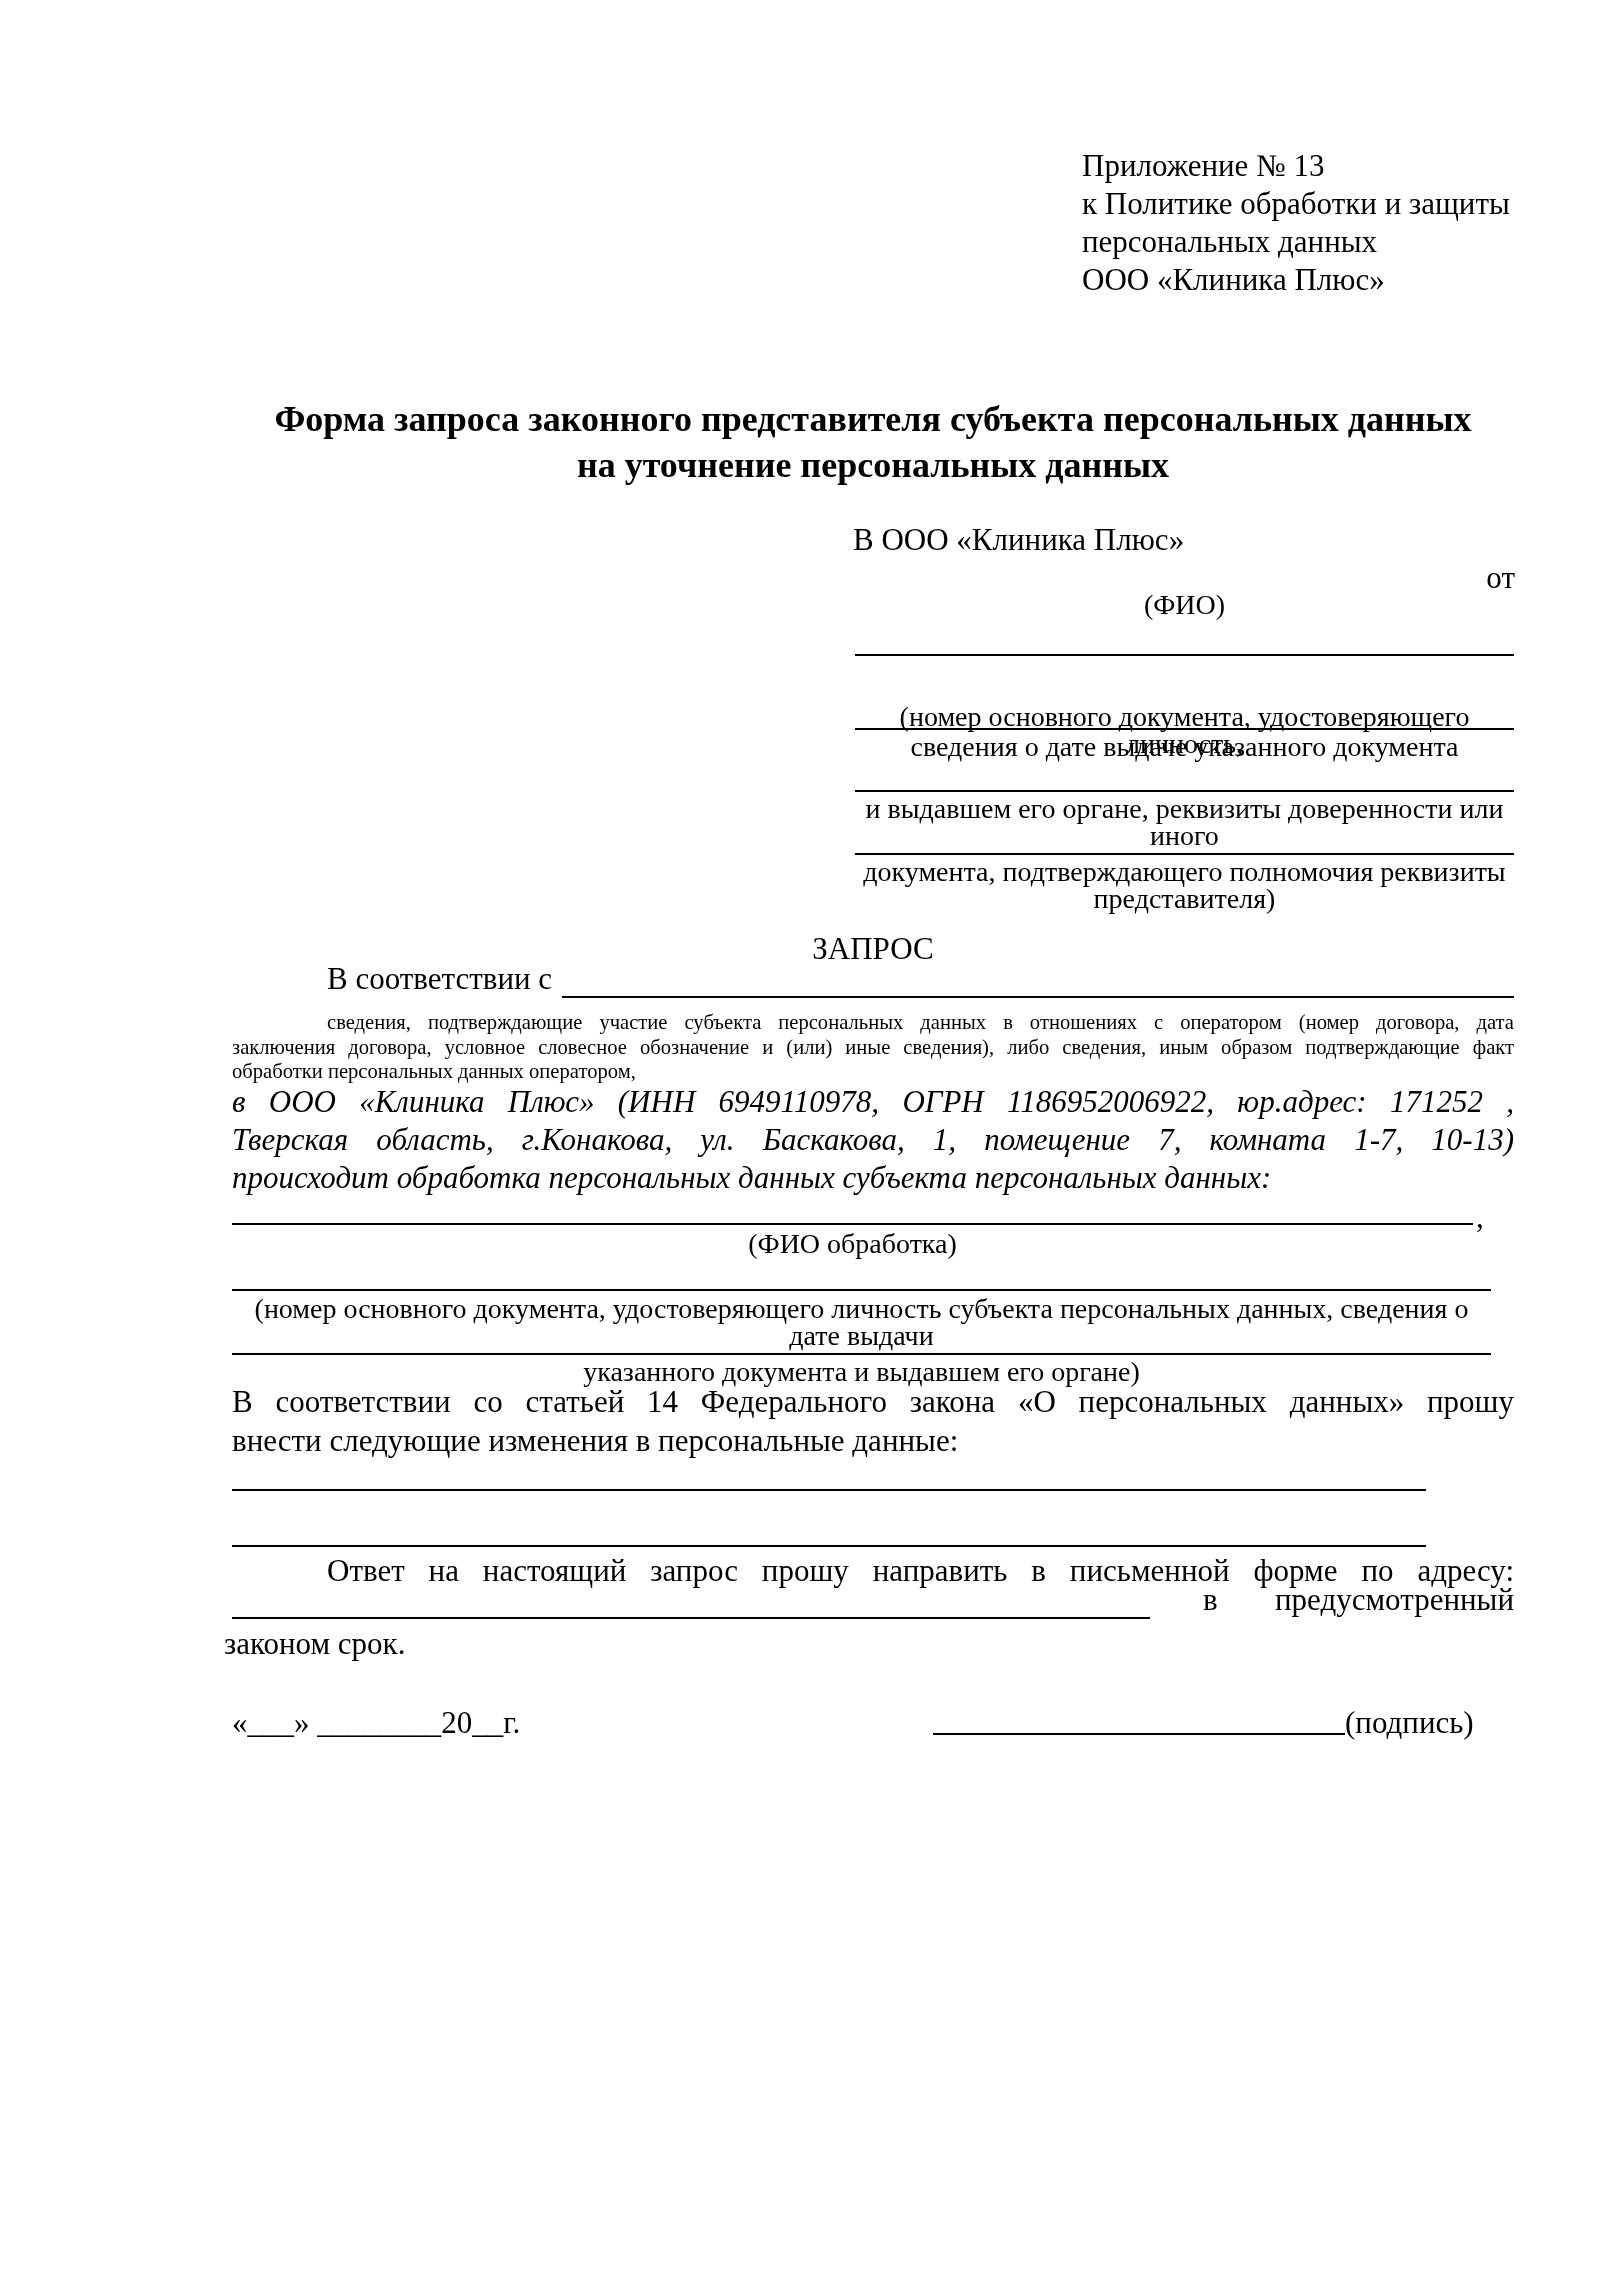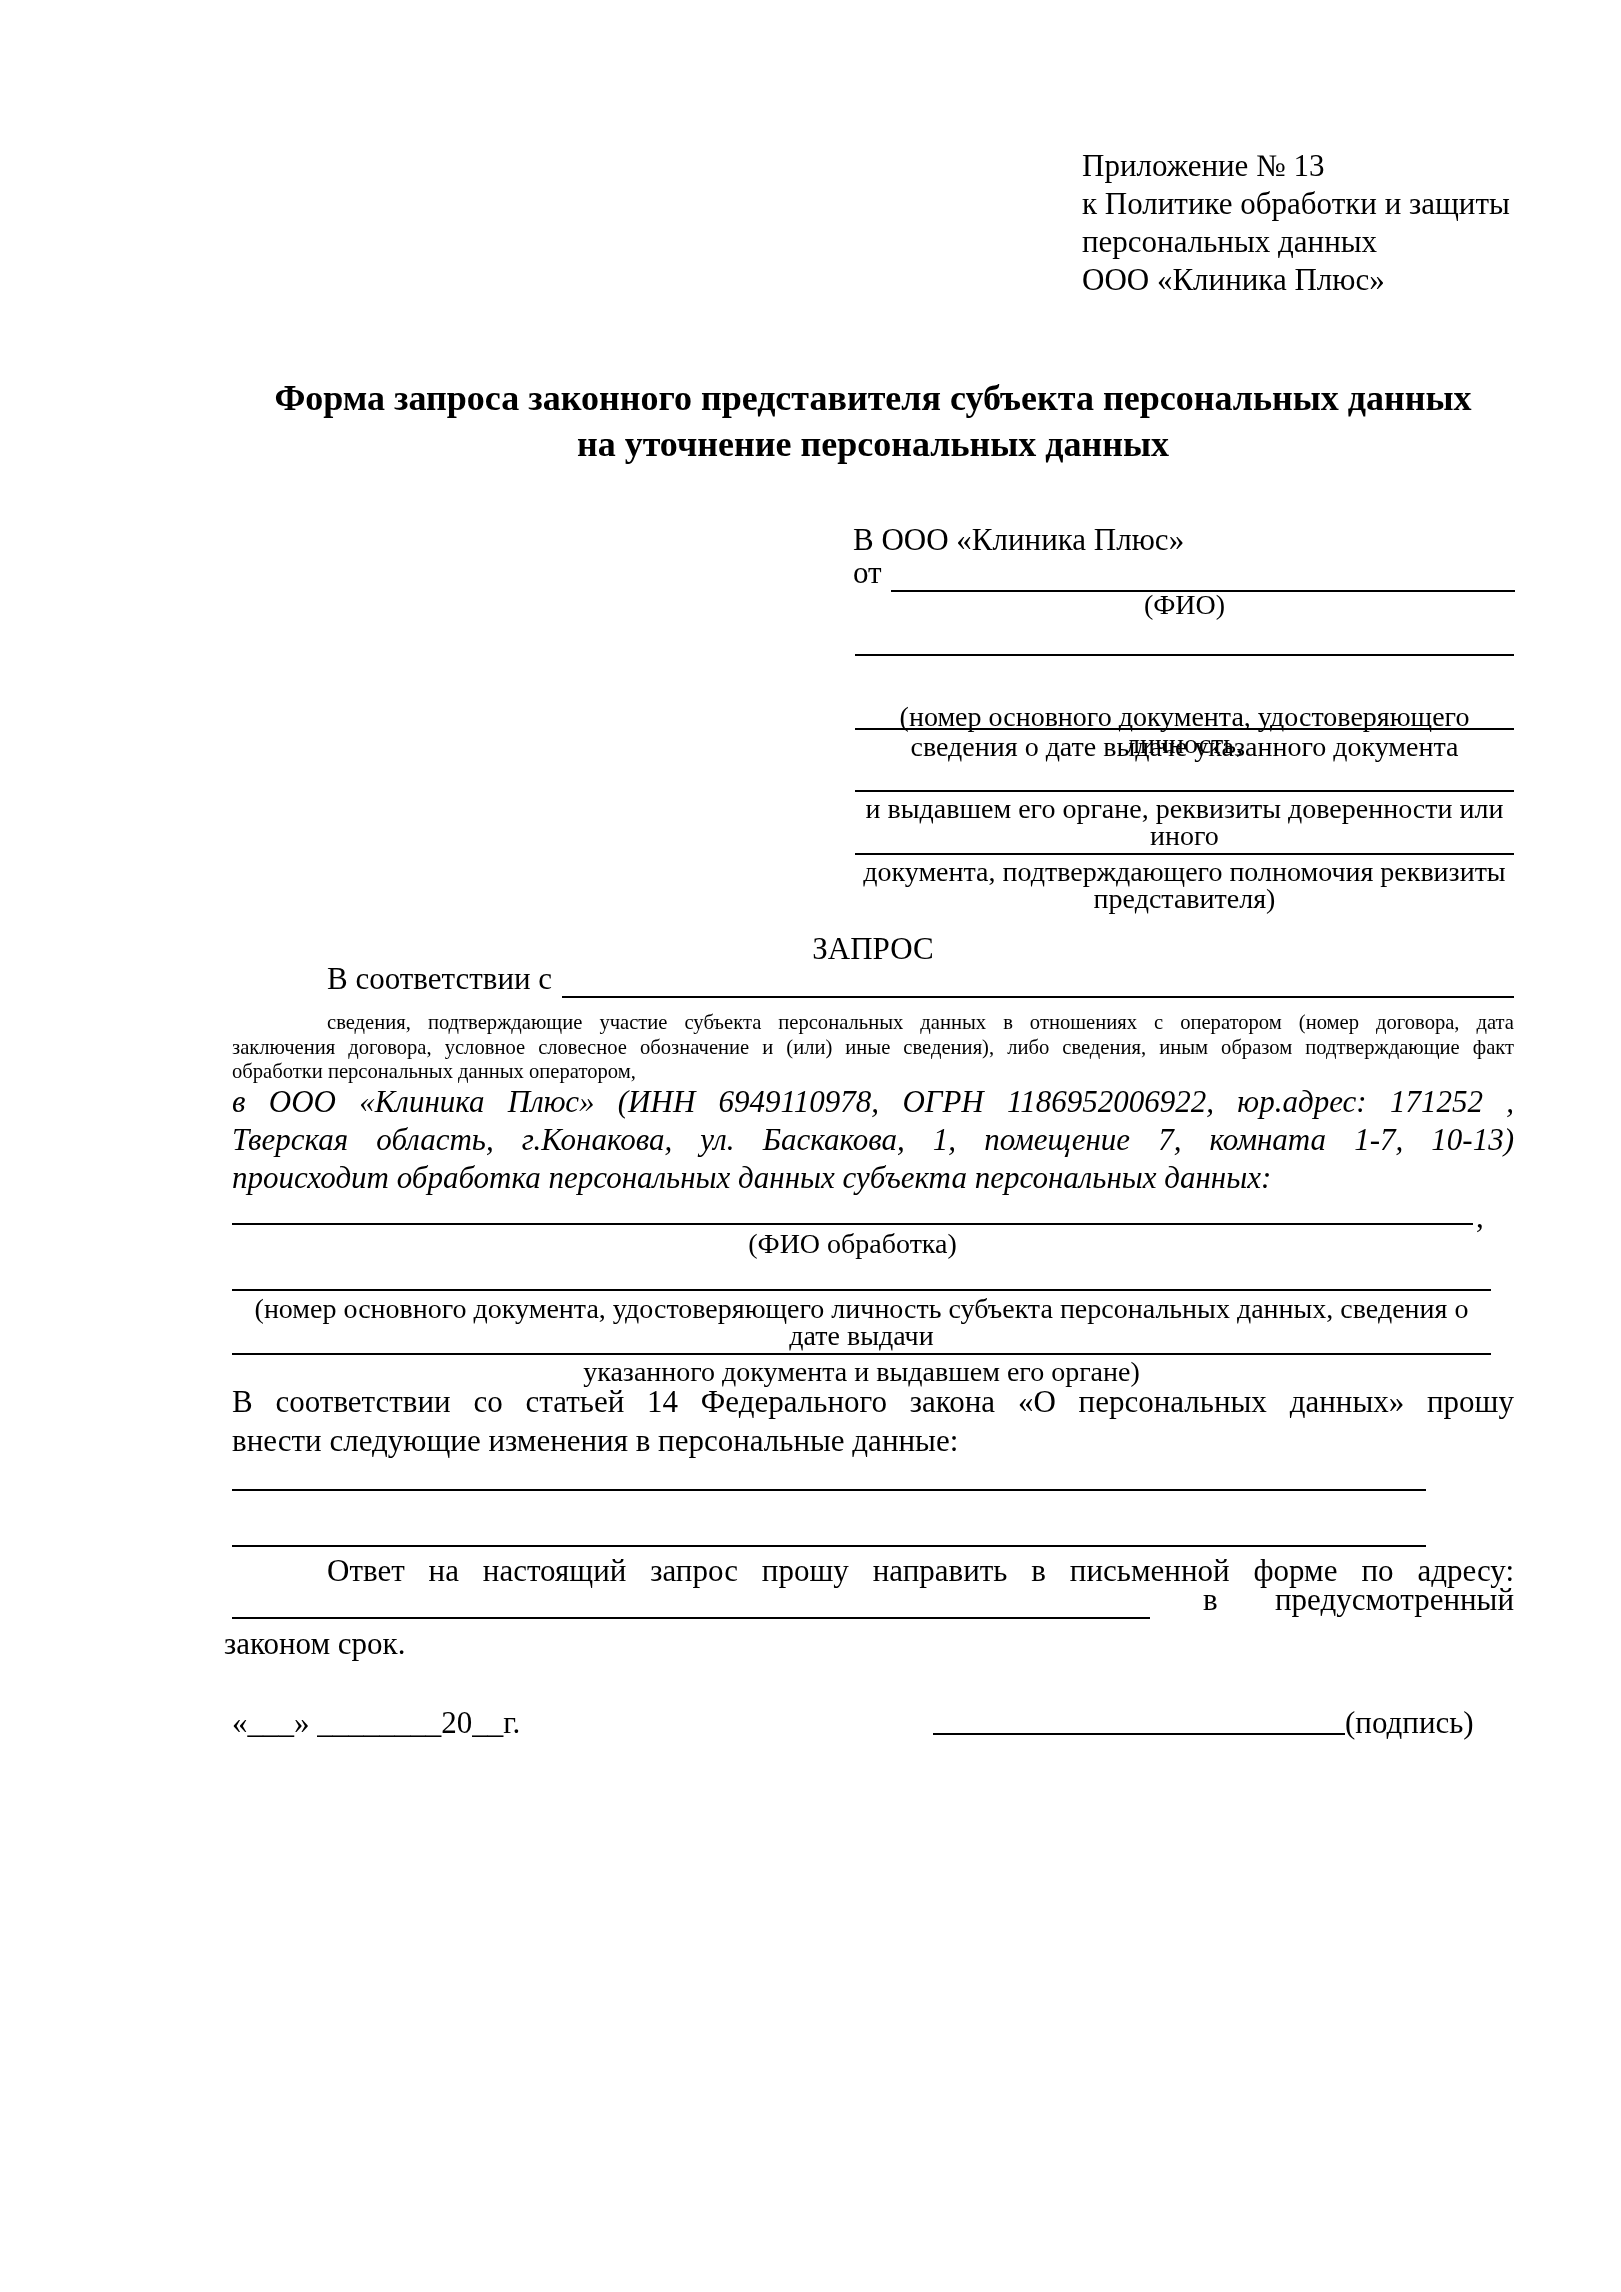--- a/index.html
+++ b/index.html
@@ -44,28 +44,28 @@
 
 <div class="page">
 
   <div class="abs t32" style="left:1082px; top:147px;">
     <div class="hdr-line">Приложение № 13</div>
     <div class="hdr-line">к Политике обработки и защиты</div>
     <div class="hdr-line">персональных данных</div>
     <div class="hdr-line">ООО «Клиника Плюс»</div>
   </div>
 
-  <div class="abs title" style="left:232px; top:375px; width:1282px;">
+  <div class="abs title" style="left:232px; top:396px; width:1282px;">
     <div>Форма запроса законного представителя субъекта персональных данных</div>
     <div>на уточнение персональных данных</div>
   </div>
 
   <div class="abs t32" style="left:853px; top:521px; width:662px;">В ООО «Клиника Плюс»</div>
 
-  <div class="abs t32 flexrow" style="left:853px; top:559px; width:662px; height:33px;">
+  <div class="abs t32 flexrow" style="left:853px; top:559px; width:662px; height:33px;flex-direction:column;">
     <span>от</span>
     <span class="fill"></span>
   </div>
   <div class="abs t23 center" style="left:855px; top:592px; width:659px;">(ФИО)</div>
 
   <div class="rule" style="left:855px; top:654px; width:659px;"></div>
   <div class="abs t23 center" style="left:855px; top:660px; width:659px;margin-top:44px;">(номер основного документа, удостоверяющего личность,</div>
 
   <div class="rule" style="left:855px; top:728px; width:659px;"></div>
   <div class="abs t23 center" style="left:855px; top:734px; width:659px;">сведения о дате выдаче указанного документа</div>

